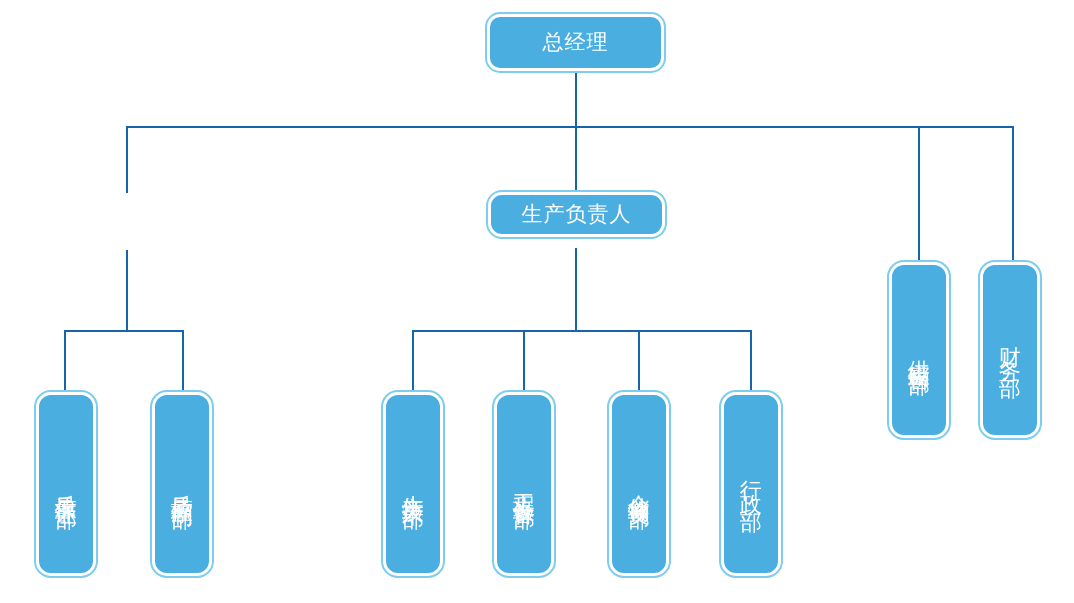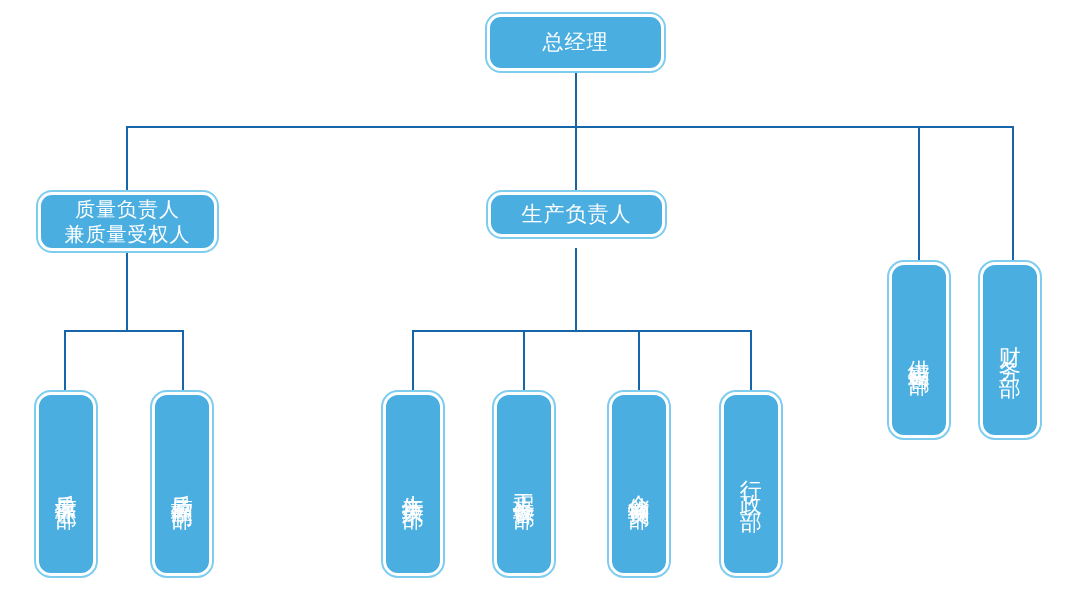--- a/index.html
+++ b/index.html
@@ -79,24 +79,22 @@
   <div class="line v" style="left:64px; top:330px; height:62px;"></div>
   <div class="line v" style="left:182px; top:330px; height:62px;"></div>
 
   <div class="line v" style="left:575px; top:248px; height:84px;"></div>
   <div class="line h" style="left:412px; top:330px; width:340px;"></div>
   <div class="line v" style="left:412px; top:330px; height:62px;"></div>
   <div class="line v" style="left:523px; top:330px; height:62px;"></div>
   <div class="line v" style="left:638px; top:330px; height:62px;"></div>
   <div class="line v" style="left:750px; top:330px; height:62px;"></div>
 
-  <div class="node horiz" style="left:487px; top:14px; width:177px; height:57px;">总经理</div>
+  <div class="node horiz" style="left:487px; top:14px; width:177px; height:57px;border-radius:13px;">总经理</div>
 
-  <div class="node horiz" style="left:38px; top:192px; width:179px; height:59px; font-size:20px;">质量负责人
-兼质量受权人</div>
 
   <div class="node horiz" style="left:488px; top:192px; width:177px; height:45px;">生产负责人</div>
 
   <div class="node vert wide-space" style="left:889px; top:262px; width:60px; height:176px; letter-spacing:3px;">供应销售部</div>
 
   <div class="node vert wide-space-sm" style="left:980px; top:262px; width:60px; height:176px;">财务部</div>
 
   <div class="node vert" style="left:36px; top:392px; width:60px; height:184px;">质量保证部</div>
 
   <div class="node vert" style="left:152px; top:392px; width:60px; height:184px;">质量控制部</div>

